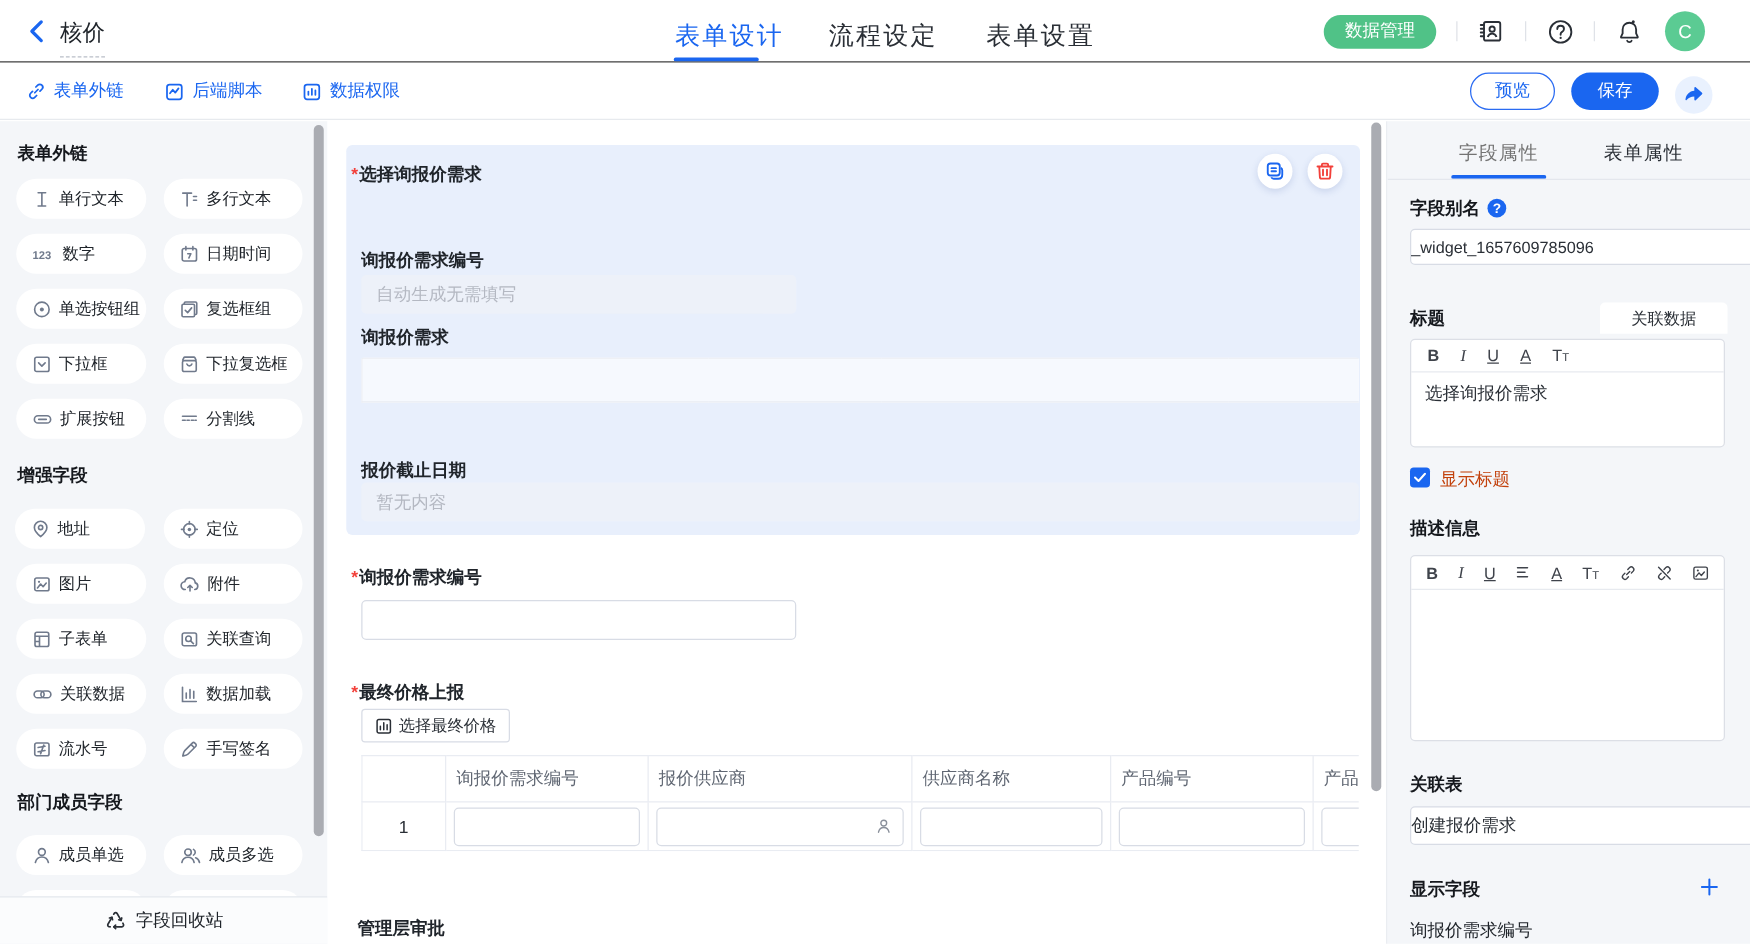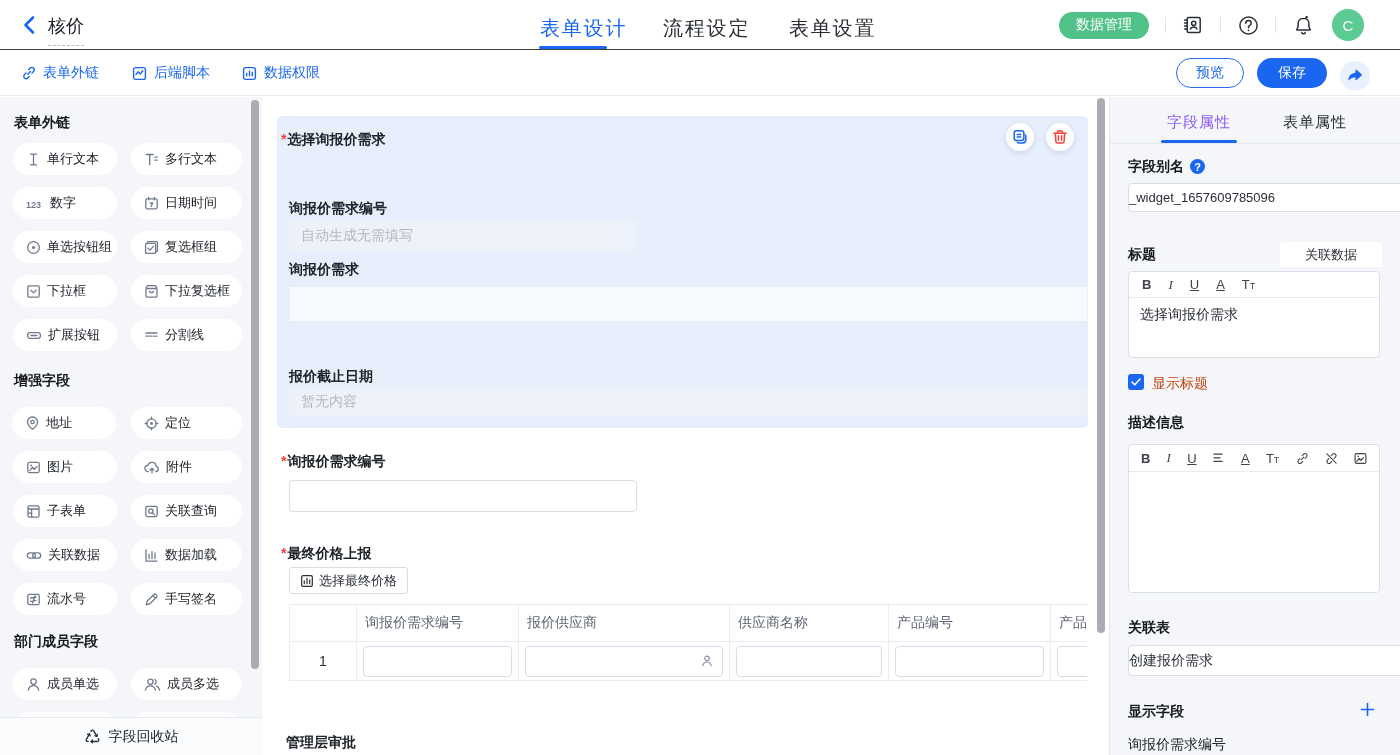--- a/index.html
+++ b/index.html
@@ -302,21 +302,21 @@
               <div class="winput" style="margin:0 6px;height:31px;width:80px"></div>
             </td>
       </tr>
     </tbody>
       </table>
   </div>
   <div class="flabel" style="position:absolute;left:24px;top:637px">管理层审批</div>
   <div id="cv-scroll"></div>
 </div>
 <div id="rp">
-  <div class="rtab" style="left:57px;color:#8b5cf6">字段属性</div>
+  <div class="rtab" style="left:57px;color:#737373">字段属性</div>
   <div class="rtab" style="left:173px;color:#2a2f36">表单属性</div>
   <div id="rp-tabline"></div>
   <div id="rp-divider"></div>
   <div class="rlabel" style="top:61px">字段别名</div>
   <div style="position:absolute;left:80px;top:62px;width:15px;height:15px;border-radius:50%;background:#1a66f0;color:#fff;font-size:11px;font-weight:bold;display:flex;align-items:center;justify-content:center">?</div>
   <div class="rinput" style="top:86px;height:29px">_widget_1657609785096</div>
   <div class="rlabel" style="top:149px">标题</div>
   <div style="position:absolute;left:170px;top:145px;width:102px;height:25px;background:#fff;border-radius:4px 4px 0 0;display:flex;align-items:center;justify-content:center;font-size:13px;color:#2a2f36">关联数据</div>
   <div class="editor" style="top:174px;height:87px">
     <div class="edbar" style="padding:0 0 0 13px;gap:17px">

